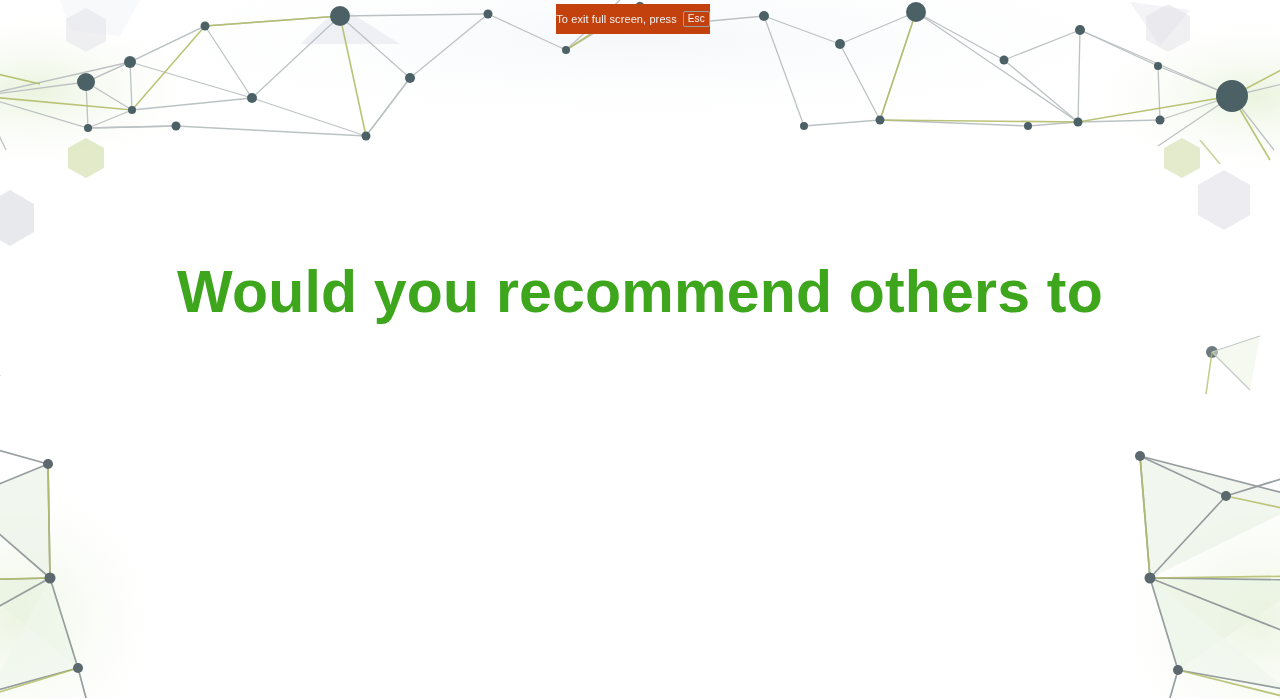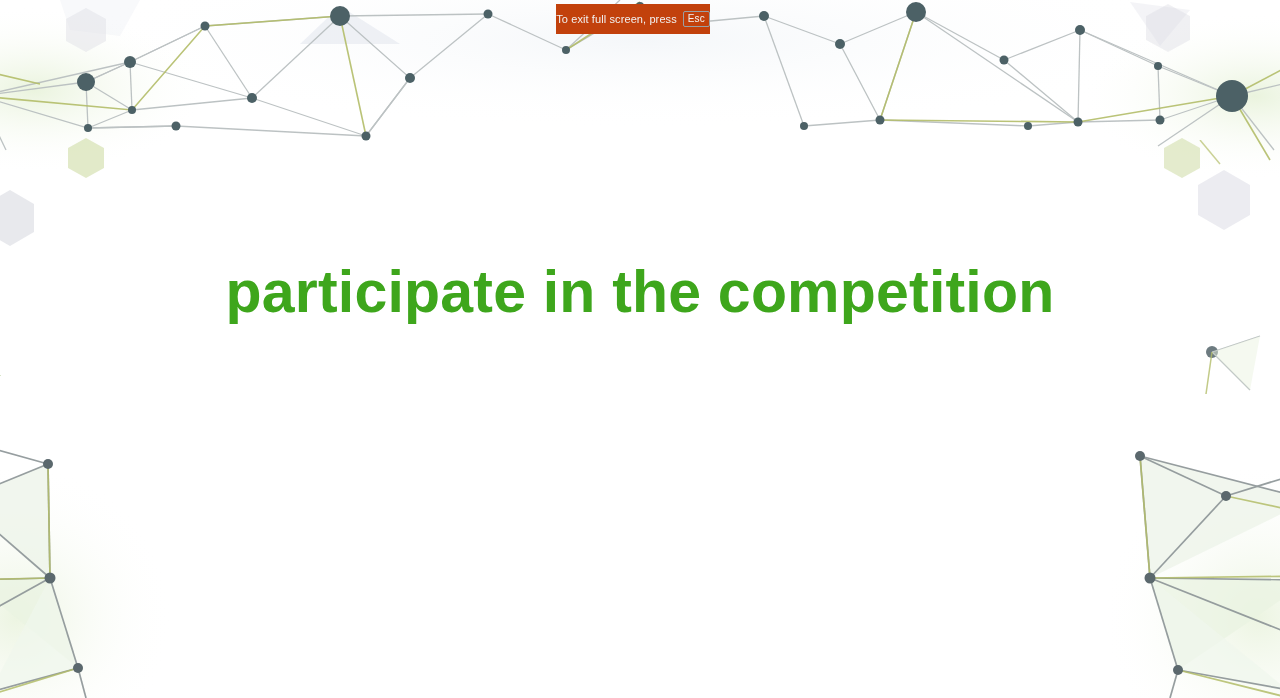--- a/index.html
+++ b/index.html
@@ -298,21 +298,21 @@
     </g>
     <g fill="#5b686d">
       <circle cx="130" cy="26" r="5"></circle>
       <circle cx="216" cy="66" r="5"></circle>
       <circle cx="140" cy="148" r="5.5"></circle>
       <circle cx="168" cy="240" r="5"></circle>
     </g>
   </svg>
 
   <div id="headline">
-    <span class="hl-line">participate in the competition</span>
+    <span class="hl-line">Would you recommend others to</span>
   </div>
 
   <div id="fs-toast">
     <span class="toast-text">To exit full screen, press</span>
     <span class="kbd">Esc</span>
   </div>
 
 </div>
 
 </body></html>

